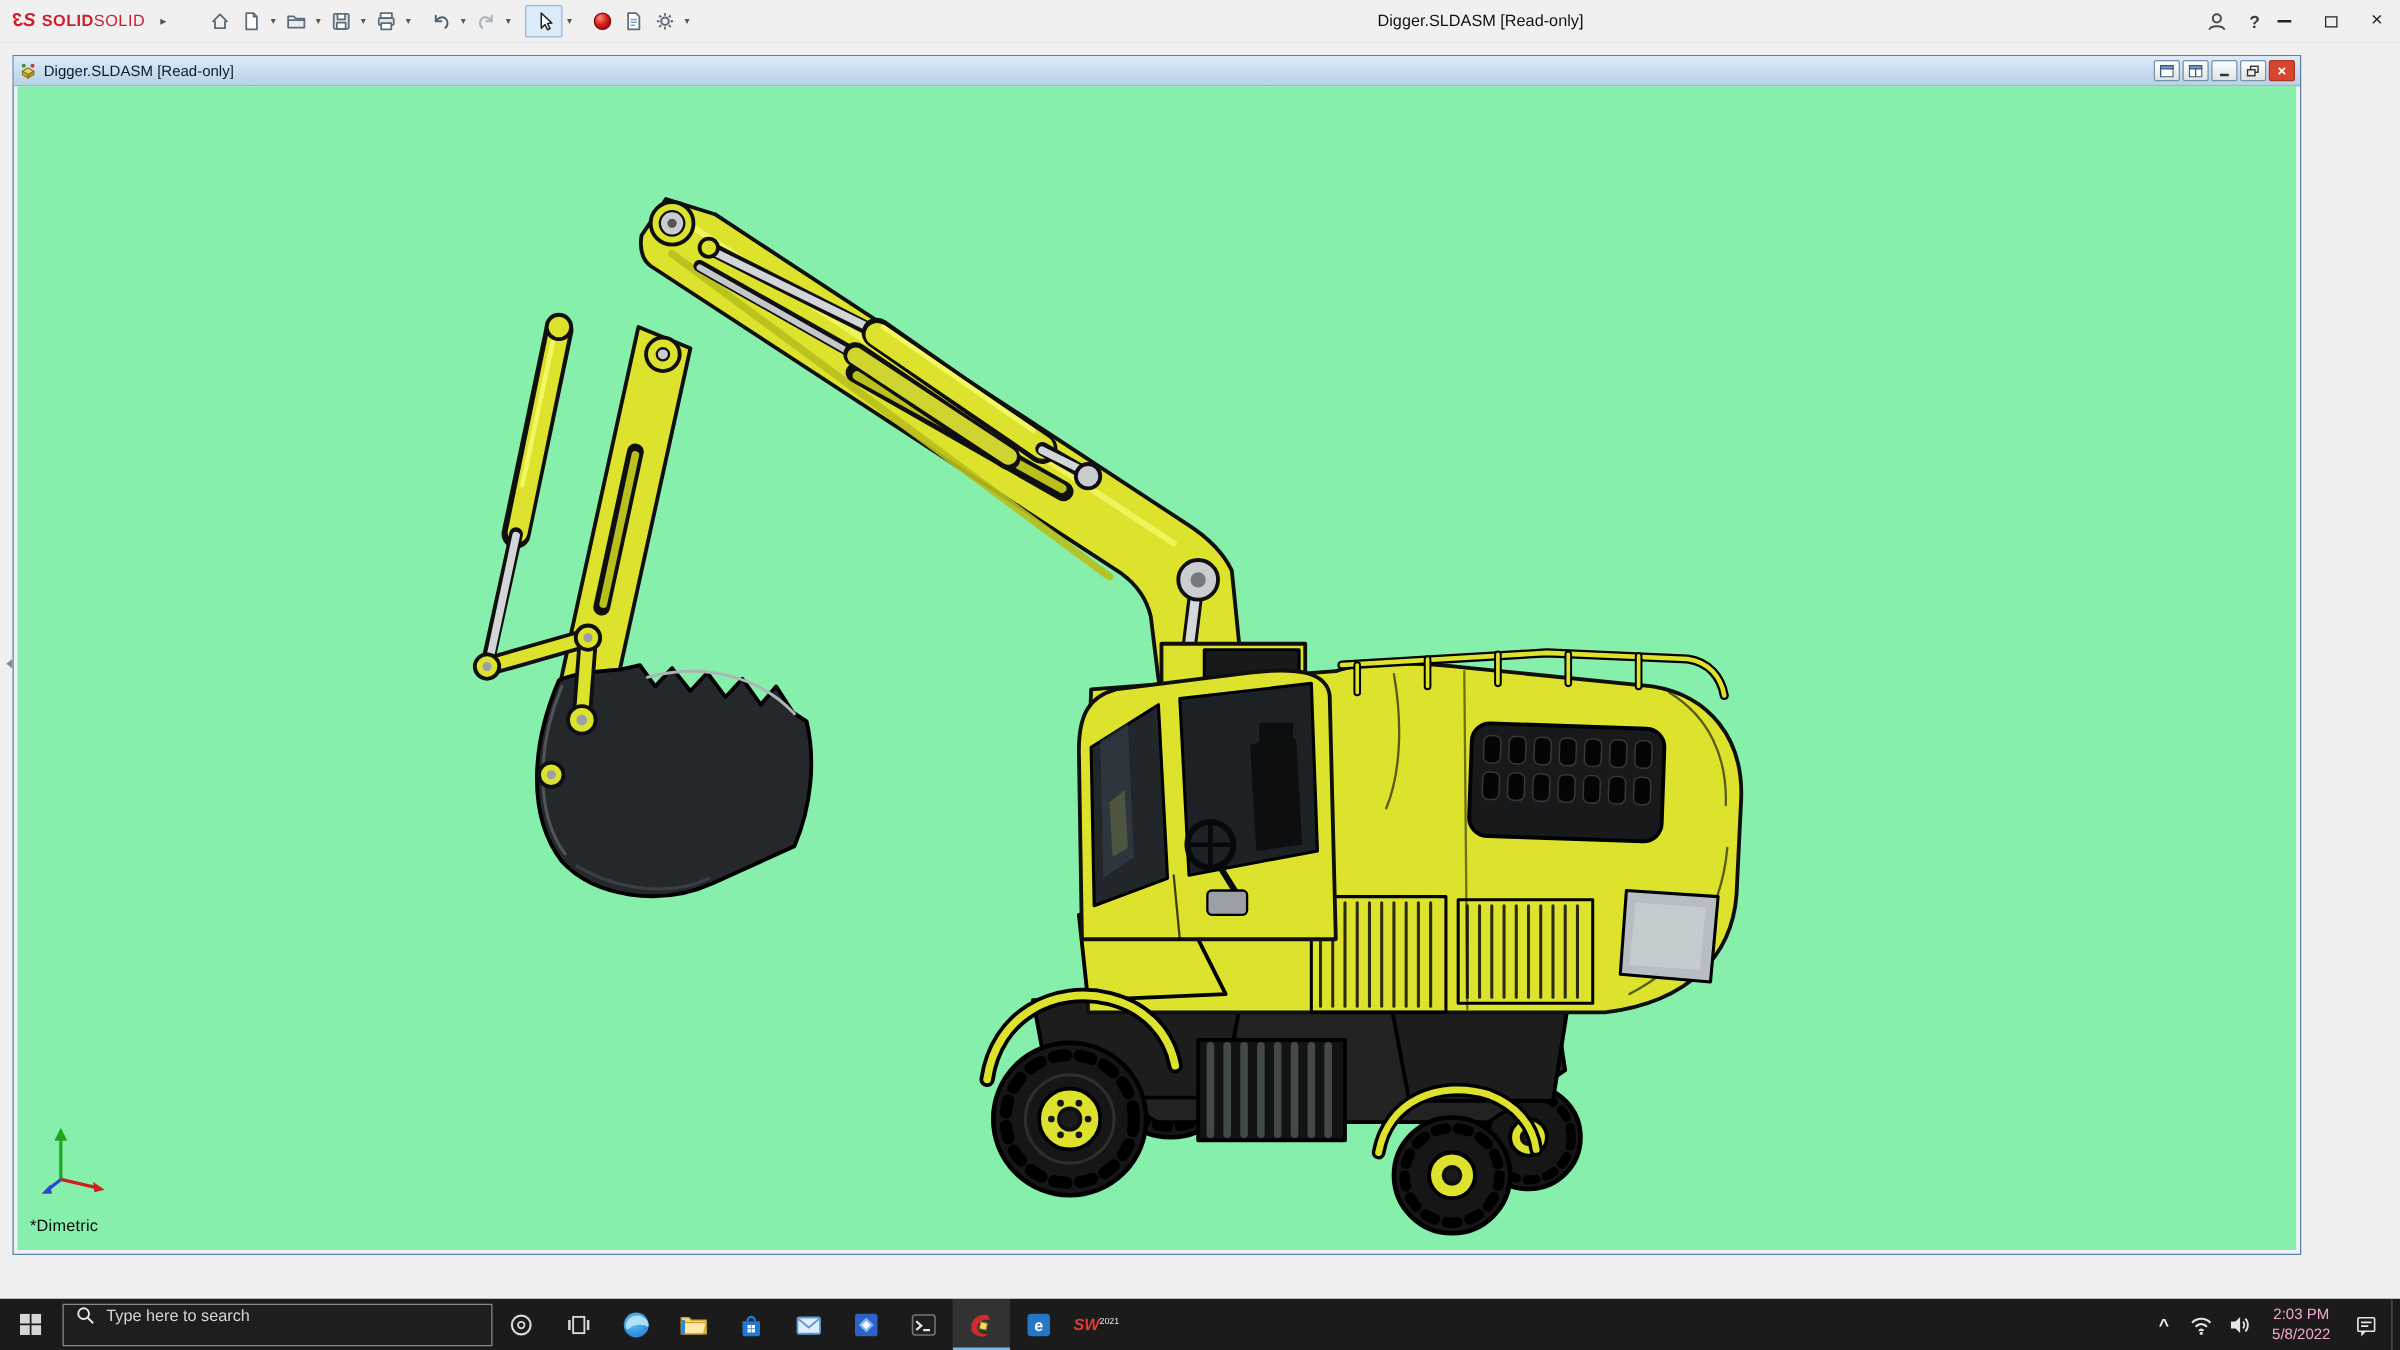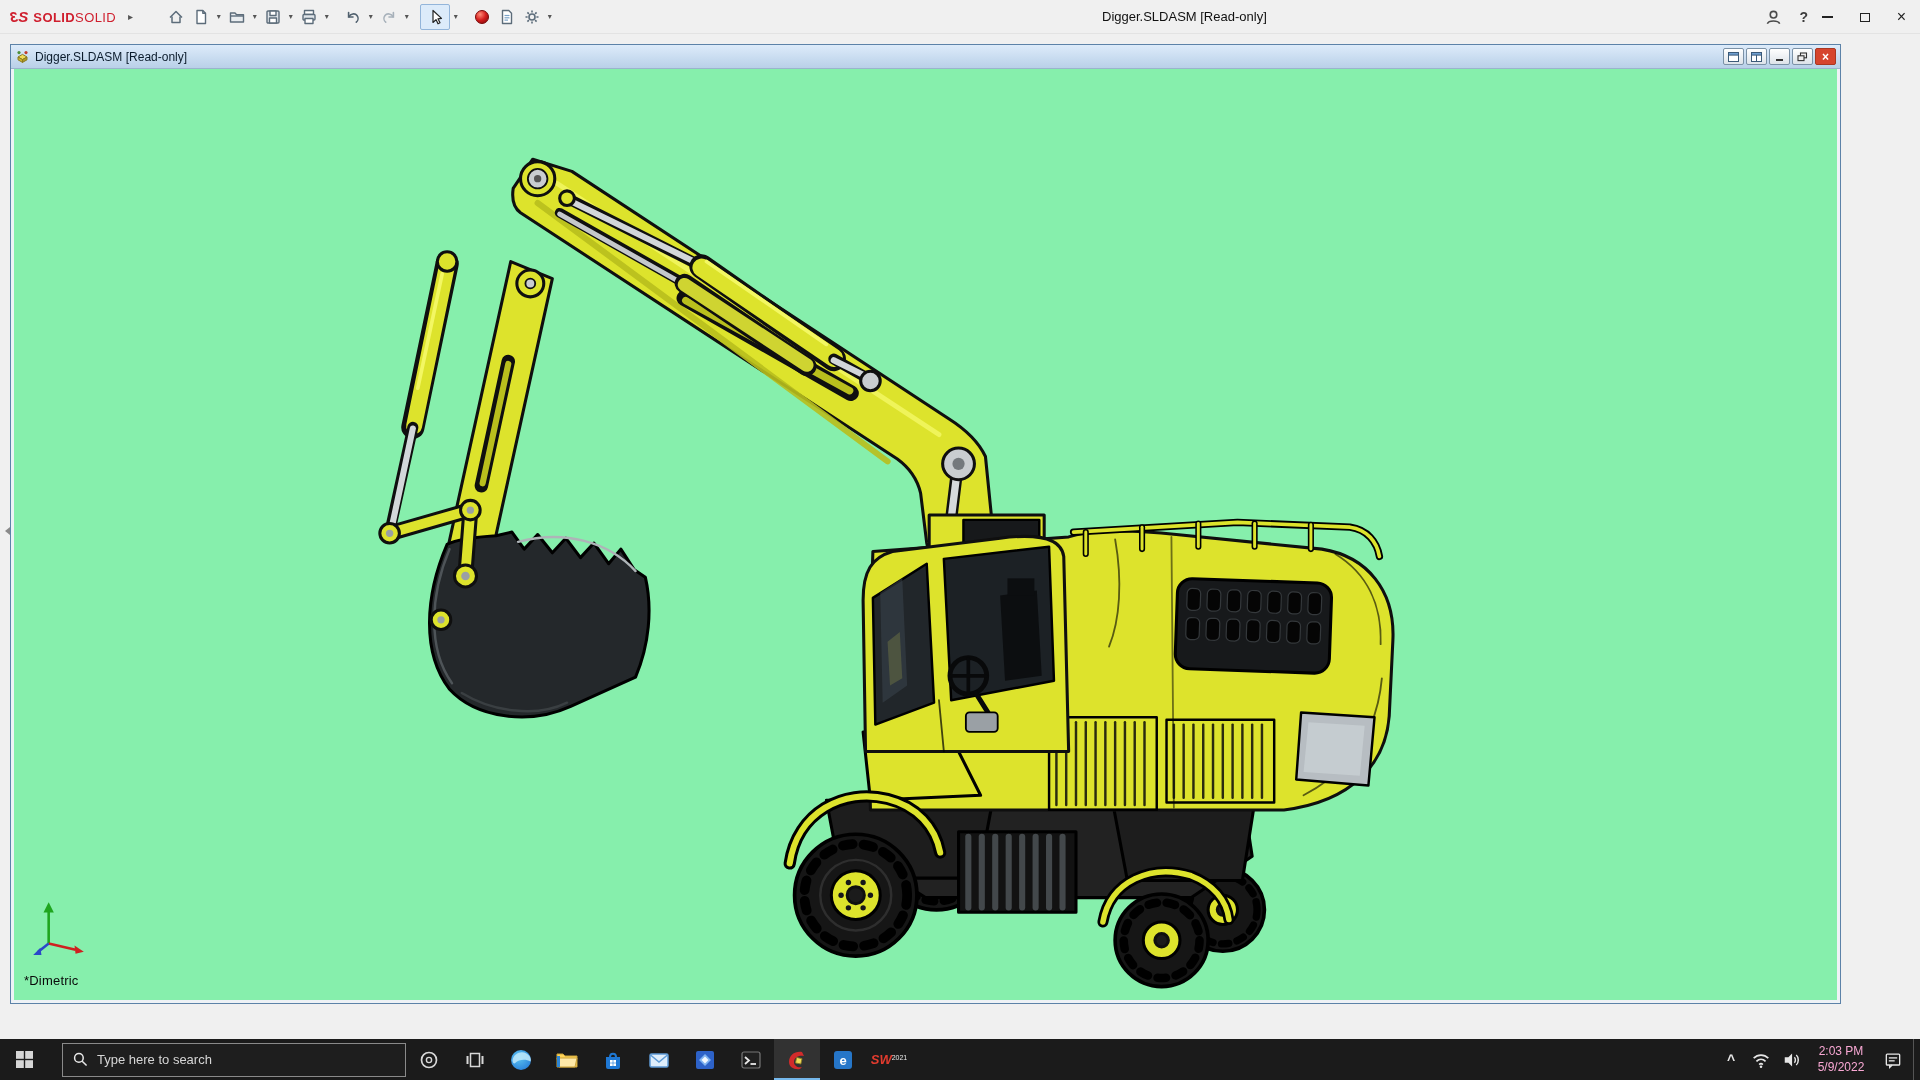--- a/index.html
+++ b/index.html
@@ -39,21 +39,21 @@
   .model-svg{width:100%;height:100%;display:block}
   .triad{position:absolute;left:14px;bottom:42px;width:62px;height:62px}
   .view-label{position:absolute;left:10px;bottom:12px;font-size:13px;color:#0a0a0a;letter-spacing:.2px}
 
   .collapse-tab{position:absolute;left:2px;top:518px;width:10px;height:26px;display:flex;align-items:center;justify-content:center}
   .tri{width:0;height:0;border-top:4px solid transparent;border-bottom:4px solid transparent;border-right:5px solid #8a8a8a}
 
   
   .taskbar{position:absolute;left:0;bottom:0;width:100%;height:41px;background:#1b1b1b;display:flex;align-items:center;color:#eee}
   .tstart{width:48px;height:100%;display:flex;align-items:center;justify-content:center}
-  .tsearch{width:344px;height:33px;background:#1e1e1e;border:1px solid #8a8a8a;display:flex;align-items:center;gap:9px;padding:16px 10px;margin-left:14px}
+  .tsearch{width:344px;height:33px;background:#1e1e1e;border:1px solid #8a8a8a;display:flex;align-items:flex-end;gap:9px;padding:16px 10px;margin-left:2px}
   .tsearch input{flex:1;background:transparent;border:none;outline:none;color:#dcdcdc;font-size:13px;font-family:inherit}
   .tsearch input::placeholder{color:#d6d6d6;opacity:1}
   .ticon{width:46px;height:100%;display:flex;align-items:center;justify-content:center;position:relative}
   .ticon.active{background:rgba(255,255,255,.10);box-shadow:inset 0 -2px 0 #76b9ed}
   .sw2021{display:flex;flex-direction:row;line-height:1}
   .sw2021 .t{color:#e23b2e;font-weight:800;font-style:italic;font-size:13px}
   .sw2021 .y{color:#e8e8e8;font-size:7px;margin-top:1px}
   .tray{margin-left:auto;display:flex;align-items:center;height:100%}
   .titem{height:100%;display:flex;align-items:center;justify-content:center}
   .caret{width:28px;color:#e8e8e8;font-size:14px;font-weight:600}
@@ -608,21 +608,21 @@
         <svg width="22" height="22" viewBox="0 0 24 24">
             <polygon points="3,9 7,9 11,5 11,19 7,15 3,15" fill="#e6e6e6"></polygon>
             <g fill="none" stroke="#e6e6e6" stroke-width="1.6">
               <path d="M13.5,9 C15,10.5 15,13.5 13.5,15"></path>
               <path d="M15.5,6.5 C18.5,9 18.5,15 15.5,17.5"></path>
             </g>
           </svg>
       </div>
       <div class="titem clock">
         <span>2:03 PM</span>
-        <span>5/9/2022</span>
+        <span>5/8/2022</span>
       </div>
       <div class="titem action">
         <svg width="20" height="20" viewBox="0 0 24 24">
             <g fill="none" stroke="#e6e6e6" stroke-width="1.6">
               <rect x="4" y="5" width="16" height="13" rx="1"></rect>
               <path d="M8,18 L8,21 L11,18"></path>
               <line x1="7" y1="9.5" x2="17" y2="9.5"></line>
               <line x1="7" y1="13" x2="14" y2="13"></line>
             </g>
           </svg>

